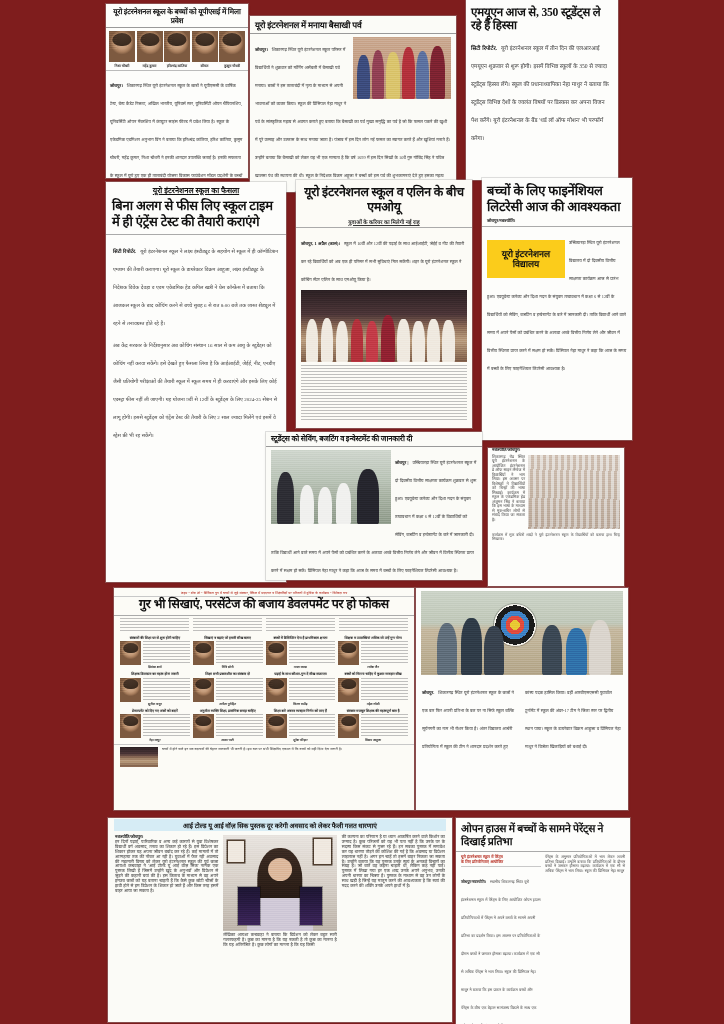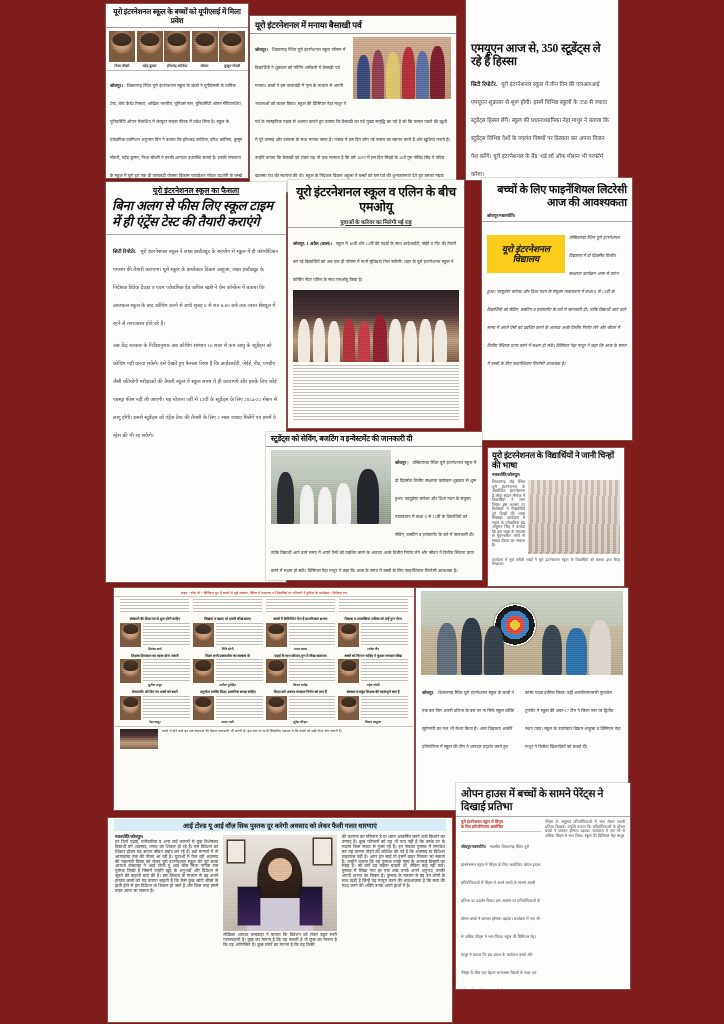--- a/index.html
+++ b/index.html
@@ -177,40 +177,40 @@
         <div class="ppl" style="left:50%;width:13%;height:84%;background:#b1303a;"></div>
         <div class="ppl" style="left:64%;width:14%;height:78%;background:#5a6f9e;"></div>
         <div class="ppl" style="left:79%;width:15%;height:86%;background:#7a2230;"></div>
       </div>
       <span class="readable dateline">जोधपुर।</span>
       <span class="readable">शिकारगढ़ स्थित यूरो इंटरनेशनल स्कूल परिसर में विद्यार्थियों ने शुक्रवार को मॉर्निंग असेंबली में बैसाखी पर्व मनाया। छात्रों ने इस तालाबंदी में नृत्य के माध्यम से अपनी भावनाओं को व्यक्त किया। स्कूल की प्रिंसिपल नेहा माथुर ने पर्व के सांस्कृतिक महत्व से अवगत कराते हुए बताया कि बैसाखी का पर्व मुख्य समृद्धि का पर्व है जो कि फसल पकने की खुशी में पूरे उत्साह और उल्लास के साथ मनाया जाता है। पंजाब में इस दिन लोग नई फसल का स्वागत करते हैं और खुशियां मनाते हैं। उन्होंने बताया कि बैसाखी को लेकर यह भी एक मान्यता है कि वर्ष 1699 में इस दिन सिखों के 10वें गुरु गोबिंद सिंह ने पवित्र खालसा पंथ की स्थापना की थी। स्कूल के निदेशक विक्रम अहूजा ने बच्चों को इस पर्व की शुभकामनाएं देते हुए इसका महत्व समझाया। धन्यवाद स्कूल के एकेडमिक हेड अंजुमन सिंह ने ज्ञापित किया।</span>
     </div>
   </div>
 
   <div class="clip" style="left:466px;top:0px;width:152px;height:180px;">
-    <div class="hl" style="font-size:11.6px;padding:6px 5px 3px;line-height:1.14;margin-top:36px;">एमयूएन आज से, 350 स्टूडेंट्स ले रहे हैं हिस्सा</div>
+    <div class="hl" style="font-size:11.6px;padding:6px 5px 3px;line-height:1.14;">एमयूएन आज से, 350 स्टूडेंट्स ले रहे हैं हिस्सा</div>
     <div style="padding:1px 5px 4px;">
       <span class="readable l dateline">सिटी रिपोर्टर.</span>
       <span class="readable l">यूरो इंटरनेशनल स्कूल में तीन दिन की एलआरआई एमयूएन शुक्रवार से शुरू होगी। इसमें विभिन्न स्कूलों के 350 से ज्यादा स्टूडेंट्स हिस्सा लेंगे। स्कूल की प्रधानाध्यापिका नेहा माथुर ने बताया कि स्टूडेंट्स विभिन्न देशों के ज्वलंत विषयों पर डिस्कस कर अपना विजन पेश करेंगे। यूरो इंटरनेशनल के बैंड 'थर्ड लॉ ऑफ मोशन' भी परफॉर्म करेगा।</span>
     </div>
   </div>
 
   <div class="clip" style="left:106px;top:182px;width:180px;height:400px;">
     <div class="kicker" style="font-size:7.6px;padding:4px 6px 2px;text-align:center;">यूरो इंटरनेशनल स्कूल का फैसला</div>
-    <div class="hl" style="font-size:13px;padding:1px 6px 4px;line-height:1.22;border-bottom:1px solid #aaa;font-style:italic;">बिना अलग से फीस लिए स्कूल टाइम में ही एंट्रेंस टेस्ट की तैयारी कराएंगे</div>
+    <div class="hl" style="font-size:13px;padding:1px 6px 4px;line-height:1.22;border-bottom:1px solid #aaa;">बिना अलग से फीस लिए स्कूल टाइम में ही एंट्रेंस टेस्ट की तैयारी कराएंगे</div>
     <div style="padding:4px 7px 2px;">
       <span class="readable m dateline">सिटी रिपोर्टर.</span>
       <span class="readable m">यूरो इंटरनेशनल स्कूल ने लक्ष्य इंस्टीट्यूट के सहयोग से स्कूल में ही कॉम्पीटिशन एग्जाम की तैयारी कराएगा। यूरो स्कूल के डायरेक्टर विक्रम आहूजा, लक्ष्य इंस्टीट्यूट के निदेशक विवेक देवड़ा व एवम एकेडमिक हेड कपिल खत्री ने प्रेस कॉन्फ्रेंस में बताया कि आजकल स्कूल के बाद कोचिंग करने से बच्चे सुबह 6 से रात 8:00 बजे तक व्यस्त शेड्यूल में रहने से तनावग्रस्त होते रहे हैं।</span>
     </div>
     <div style="padding:2px 7px 4px;">
       <span class="readable m">अब केंद्र सरकार के निर्देशानुसार अब कोचिंग संस्थान 16 साल से कम आयु के स्टूडेंट्स को कोचिंग नहीं करवा सकेंगे। इसे देखते हुए फैसला लिया है कि आईआईटी, जेईई, नीट, एनडीए जैसी प्रतियोगी परीक्षाओं की तैयारी स्कूल में स्कूल समय में ही करवाएंगे और इसके लिए कोई एक्स्ट्रा फीस नहीं ली जाएगी। यह योजना 9वीं से 12वीं के स्टूडेंट्स के लिए 2024-25 सेशन से लागू होगी। इससे स्टूडेंट्स को एंट्रेंस टेस्ट की तैयारी के लिए 2 साल ज्यादा मिलेंगे एवं इसमें वे स्ट्रेस फ्री भी रह सकेंगे।</span>
     </div>
   </div>
 
-  <div class="clip tint2" style="left:288px;top:180px;width:176px;height:248px;">
+  <div class="clip tint2" style="left:296px;top:180px;width:176px;height:248px;">
     <div class="hl" style="font-size:12.4px;padding:5px 5px 2px;text-align:center;line-height:1.2;">यूरो इंटरनेशनल स्कूल व एलिन के बीच एमओयू</div>
     <div class="kicker" style="font-size:5.6px;text-align:center;padding:2px 5px 2px;border-bottom:1px solid #aaa;color:#333;">युवाओं के करियर का मिलेगी नई राह</div>
     <div style="padding:3px 5px 2px;">
       <span class="readable dateline">जोधपुर, 1 अप्रैल (कासं)।</span>
       <span class="readable">स्कूल में 10वीं और 12वीं की पढ़ाई के साथ आईआईटी, जेईई व नीट की तैयारी कर रहे विद्यार्थियों को अब एक ही परिसर में सभी सुविधाएं मिल सकेंगी। शहर के यूरो इंटरनेशनल स्कूल ने कोचिंग सेंटर एलिन के साथ एमओयू किया है।</span>
     </div>
     <div class="photo ph-stage ph-grain" style="margin:3px 5px;height:72px;">
       <div class="ppl" style="left:3%;width:7.5%;height:60%;background:#efe9df;"></div>
       <div class="ppl" style="left:12%;width:7.5%;height:62%;background:#efe9df;"></div>
       <div class="ppl" style="left:21%;width:7.5%;height:58%;background:#efe9df;"></div>
@@ -219,24 +219,24 @@
       <div class="ppl" style="left:48%;width:8.5%;height:66%;background:#8f2030;"></div>
       <div class="ppl" style="left:58%;width:7.5%;height:60%;background:#efe9df;"></div>
       <div class="ppl" style="left:67%;width:7.5%;height:58%;background:#efe9df;"></div>
       <div class="ppl" style="left:76%;width:7.5%;height:61%;background:#efe9df;"></div>
       <div class="ppl" style="left:85%;width:7.5%;height:59%;background:#efe9df;"></div>
     </div>
     <div class="body-lines fine" style="margin:2px 5px 4px;height:56px;"></div>
   </div>
 
   <div class="clip" style="left:482px;top:178px;width:150px;height:262px;">
-    <div class="hl" style="font-size:11px;padding:5px 5px 3px;text-align:right;line-height:1.22;">बच्चों के लिए फाइनेंशियल लिटरेसी आज की आवश्यकता</div>
+    <div class="hl" style="font-size:13px;padding:5px 5px 3px;text-align:left;line-height:1.22;">बच्चों के लिए फाइनेंशियल लिटरेसी आज की आवश्यकता</div>
     <div class="readable dateline" style="padding:1px 5px 2px;border-bottom:1px solid #aaa;">जोधपुर/नवज्योति।</div>
 
-    <div style="padding:3px 5px 2px;position:relative;font-style:italic;">
+    <div style="padding:3px 5px 2px;position:relative;">
       <div class="yellowbox" style="float:left;width:74px;height:34px;font-size:9px;margin:10px 4px 2px 0;padding:2px;">
         <span>यूरो इंटरनेशनल विद्यालय</span>
       </div>
       <span class="readable">उच्चियारड़ा स्थित यूरो इंटरनेशनल विद्यालय में दो दिवसीय वित्तीय साक्षरता कार्यक्रम आज से प्रारंभ हुआ। एडयूवेस्ट कनेक्ट और दिशा मदन के संयुक्त तत्वावधान में कक्षा 6 से 12वीं के विद्यार्थियों को सेविंग, बजटिंग व इन्वेस्टमेंट के बारे में जानकारी दी। ताकि विद्यार्थी आने वाले समय में अपने पैसों को प्रबंधित करने के अलावा अच्छे वित्तीय निर्णय लेने और जीवन में वित्तीय स्थिरता प्राप्त करने में सक्षम हो सकें। प्रिंसिपल नेहा माथुर ने कहा कि आज के समय में बच्चों के लिए फाइनेंशियल लिटरेसी आवश्यक है।</span>
     </div>
   </div>
 
   <div class="clip tint" style="left:266px;top:432px;width:216px;height:148px;">
     <div class="hl" style="font-size:7.6px;padding:3px 5px 2px;border-bottom:1px solid #999;">स्टूडेंट्स को सेविंग, बजटिंग व इन्वेस्टमेंट की जानकारी दी</div>
     <div style="padding:3px 5px 0;">
@@ -246,31 +246,31 @@
         <div class="ppl" style="left:39%;width:12%;height:50%;background:#f0f0ee;"></div>
         <div class="ppl" style="left:54%;width:13%;height:56%;background:#f0f0ee;"></div>
         <div class="ppl" style="left:72%;width:18%;height:74%;background:#24242c;"></div>
       </div>
       <span class="readable dateline">जोधपुर |</span>
       <span class="readable">उच्चियारड़ा स्थित यूरो इंटरनेशनल स्कूल में दो दिवसीय वित्तीय साक्षरता कार्यक्रम शुक्रवार से शुरू हुआ। एडयूवेस्ट कनेक्ट और दिशा मदन के संयुक्त तत्वावधान में कक्षा 6 से 12वीं के विद्यार्थियों को सेविंग, बजटिंग व इन्वेस्टमेंट के बारे में जानकारी दी। ताकि विद्यार्थी आने वाले समय में अपने पैसों को प्रबंधित करने के अलावा अच्छे वित्तीय निर्णय लेने और जीवन में वित्तीय स्थिरता प्राप्त करने में सक्षम हो सकें। प्रिंसिपल नेहा माथुर ने कहा कि आज के समय में बच्चों के लिए फाइनेंशियल लिटरेसी आवश्यक है।</span>
     </div>
   </div>
 
   <div class="clip" style="left:488px;top:448px;width:136px;height:138px;">
-    <div class="hl" style="font-size:8.4px;padding:3px 4px 2px;line-height:1.2;">यूरो इंटरनेशनल के विद्यार्थियों ने जानी चिन्हों की भाषा</div>
     <div class="readable dateline" style="padding:0 4px 1px;">नवज्योति/जोधपुर।</div>
     <div style="padding:1px 4px 0;">
       <div class="photo ph-crowd ph-grain" style="float:right;width:92px;height:74px;margin:0 0 2px 3px;"></div>
       <div class="readable" style="font-size:3.9px;line-height:4.5px;">शिकारगढ़ रोड स्थित यूरो इंटरनेशनल के आयोजित इंटरनेशनल डे ऑफ साइन लैंग्वेज में विद्यार्थियों ने भाग लिया। इस अवसर पर विशेषज्ञों ने विद्यार्थियों को चिन्हों की भाषा सिखाई। कार्यक्रम में स्कूल के एकेडमिक हेड अंजुमन सिंह ने बताया कि इस भाषा के माध्यम से मूक-बधिर लोगों से संवाद किया जा सकता है।</div>
     </div>
     <div class="readable" style="clear:both;padding:2px 4px 3px;font-size:3.7px;line-height:4.2px;">कार्यक्रम में मूक बधिरों शब्दों ने यूरो इंटरनेशनल स्कूल के विद्यार्थियों को बताया हाथ चिन्ह सिखाया।</div>
   </div>
 
   <div class="clip tint2" style="left:114px;top:588px;width:300px;height:222px;">
     <div class="readable redtxt" style="font-size:3.4px;line-height:4px;padding:3px 5px 1px;text-align:center;border-bottom:1px solid #c8c8c8;">अहम  - टॉक शो  - डिजिटल युग में बच्चों से जुड़े संस्कार, स्किल में मददगार व शिक्षाविदों पर परिजनों में दुविधा के कार्यक्रम  - विशेषज्ञ राय</div>
+    <div class="hl" style="font-size:12.4px;padding:0 6px 3px;text-align:center;border-bottom:1px solid #aaa;">गुर भी सिखाएं, परसेंटेज की बजाय डेवलपमेंट पर हो फोकस</div>
 
     <div style="display:flex;gap:4px;padding:2px 6px 2px;">
       <div class="body-lines fine" style="flex:1;height:14px;"></div>
       <div class="body-lines fine" style="flex:1;height:14px;"></div>
       <div class="body-lines fine" style="flex:1;height:14px;"></div>
       <div class="body-lines fine" style="flex:1;height:14px;"></div>
     </div>
 
     <div class="qgrid" style="padding:2px 6px 2px;">
       <div class="qcell">
@@ -423,21 +423,21 @@
           <div style="position:absolute;right:5%;top:4%;width:15%;height:26%;background:#efe8df;box-shadow:0 0 0 1.5px #4a3a2c;"></div>
         </div>
         <div class="readable" style="padding-top:2px;">लेखिका आयशा कचवाहा ने बताया कि डिप्रेशन को लेकर बहुत सारी गलतफहमी है। कुछ का मानना है कि यह नकली है तो कुछ का मानना है कि यह अतिरंजित है। कुछ लोगों का मानना है कि यह किसी</div>
       </div>
       <div style="flex:1;">
         <div class="readable">की कल्पना का परिणाम है या ध्यान आकर्षित करने वाले किशोर का उन्माद है। कुछ परिजनों को यह भी पता नहीं है कि उनके घर के सदस्य किस संकट से गुजर रहे हैं। इन सबका पुस्तक में समावेश कर यह धारणा तोड़ने की कोशिश की गई है कि अवसाद या डिप्रेशन लाइलाज नहीं है। अगर हम चाहें तो इसमें बाहर निकला जा सकता है। उन्होंने बताया कि यह पुस्तक उनके स्वयं के अनकहे विचारों का संग्रह है। जो बातें वह कहना चाहती थीं, लेकिन कह नहीं पाईं। पुस्तक में लिखा गया हर एक शब्द उनके अपने अनुभव, उनकी अपनी धारणा का चित्रण है। पुस्तक के माध्यम से वह उन लोगों के साथ खड़ी है जिन्हें यह मालूम करने की आवश्यकता है कि स्वयं की मदद करने की शक्ति उनके अपने हाथों में है।</div>
       </div>
     </div>
   </div>
 
-  <div class="clip" style="left:456px;top:783px;width:174px;height:206px;">
+  <div class="clip" style="left:456px;top:818px;width:174px;height:206px;">
     <div class="hl" style="font-size:10.6px;padding:5px 5px 3px;line-height:1.2;border-bottom:1px solid #aaa;">ओपन हाउस में बच्चों के सामने पेरेंट्स ने दिखाई प्रतिभा</div>
 
     <div style="display:flex;gap:4px;padding:3px 5px 2px;">
       <div style="flex:1;">
         <div class="readable redtxt" style="font-weight:bold;font-size:3.8px;">यूरो इंटरनेशनल स्कूल में पेरेंट्स</div>
         <div class="readable redtxt" style="font-weight:bold;font-size:3.8px;border-bottom:1px solid #c8c8c8;padding-bottom:1px;margin-bottom:2px;">के लिए प्रतियोगिताएं आयोजित</div>
         <span class="readable dateline" style="font-size:3.8px;">जोधपुर/नवज्योति।</span>
         <span class="readable" style="font-size:3.8px;line-height:4.4px;">स्थानीय शिकारगढ़ स्थित यूरो इंटरनेशनल स्कूल में पेरेंट्स के लिए आयोजित ओपन हाउस प्रतियोगिताओं में पेरेंट्स ने अपने बच्चों के सामने अपनी प्रतिभा का प्रदर्शन किया। इस अवसर पर प्रतियोगिताओं के दौरान बच्चों ने जमकर हौसला बढ़ाया। कार्यक्रम में एक सौ से अधिक पेरेंट्स ने भाग लिया। स्कूल की प्रिंसिपल नेहा माथुर ने बताया कि इस प्रकार के कार्यक्रम बच्चों और पेरेंट्स के बीच एक बेहतर सामंजस्य बिठाने के साथ एक नई ऊर्जा का भी संचार करते हैं।</span>
       </div>
       <div style="flex:1;">

